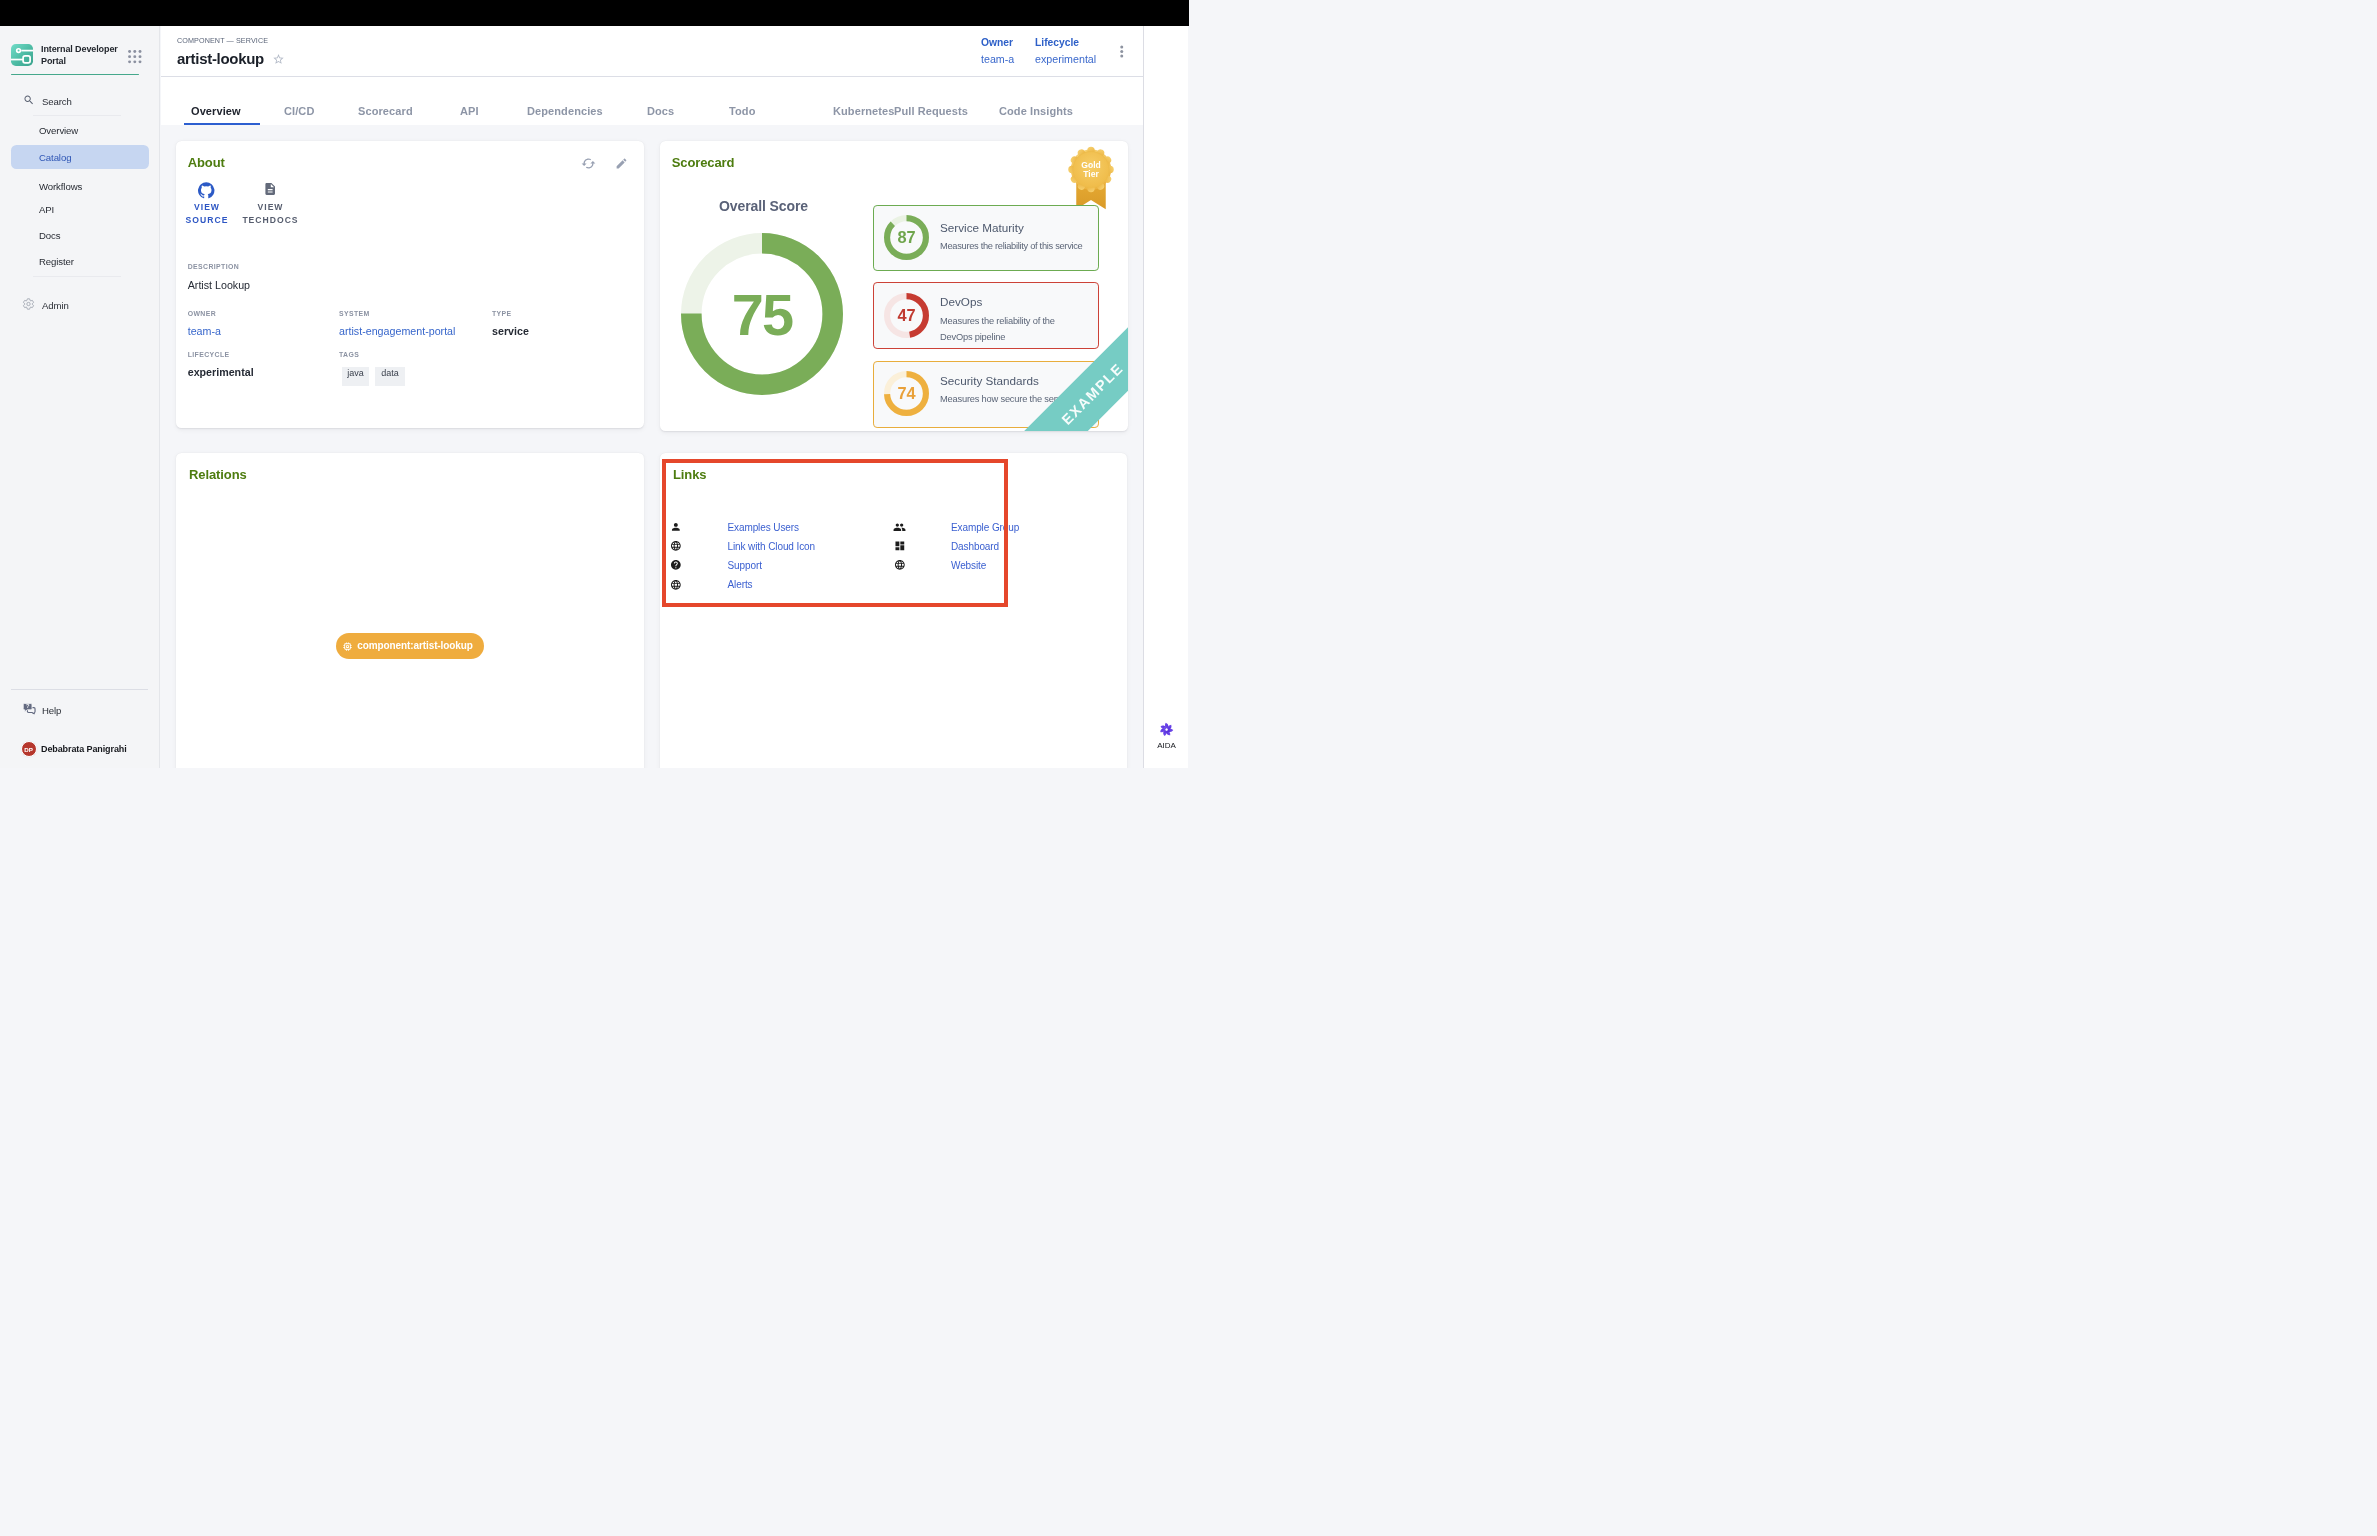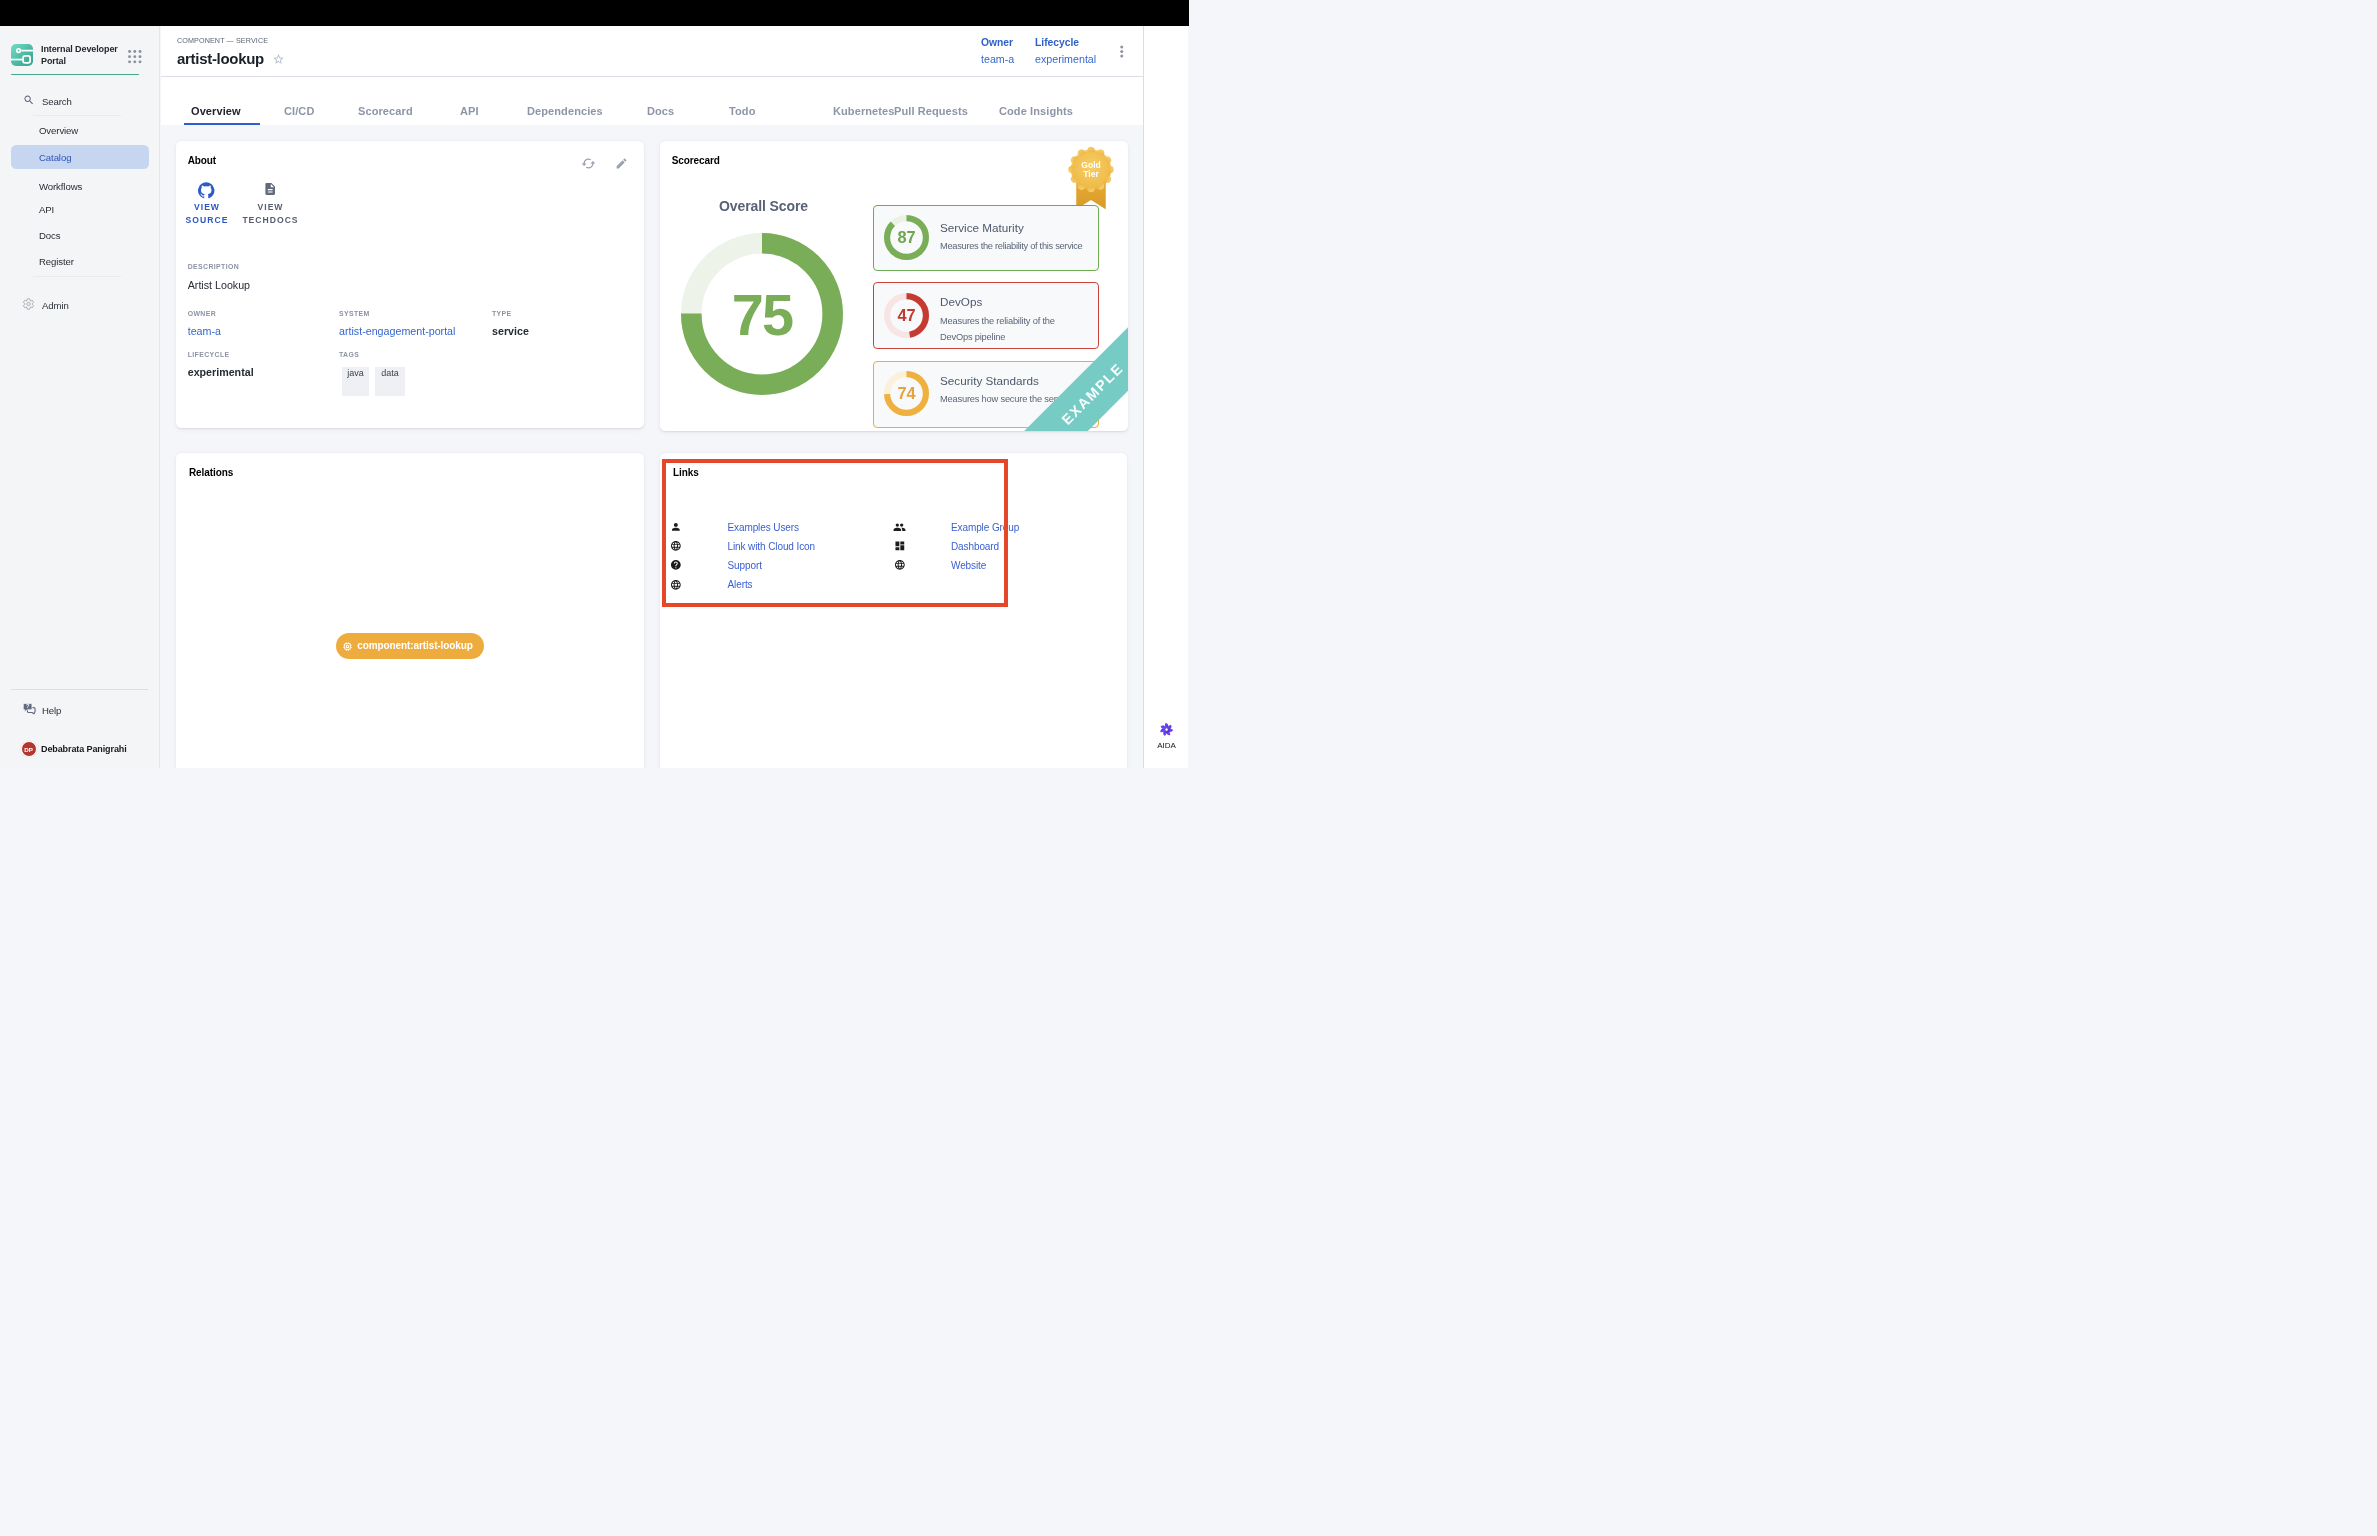--- a/index.html
+++ b/index.html
@@ -26,26 +26,26 @@
   .main { position:absolute; left:161px; top:25.5px; width:982px; height:743px; }
   .hdr { position:absolute; left:0; top:0; width:982px; height:51px; background:#fff; border-bottom:0.7px solid #dcdee6; }
   .crumb { position:absolute; left:16px; top:10px; font-size:7.2px; line-height:9.6px; letter-spacing:0.1px; color:#5a6478; }
   .title { position:absolute; left:16px; top:24.4px; font-size:15px; line-height:17px; font-weight:700; color:#1b2029; letter-spacing:-0.3px; }
   .tabsrow { position:absolute; left:0; top:51px; width:982px; height:48px; background:#fff; }
   .tab { position:absolute; top:28.5px; font-size:11px; line-height:13px; font-weight:700; color:#8d95a6; letter-spacing:0.1px; }
   .tab.on { color:#20242e; }
   .tabline { position:absolute; left:23.4px; top:46px; width:76px; height:2.4px; background:#2d5fd0; }
   
   .card { position:absolute; background:#fff; border-radius:5.5px; box-shadow:0 0.7px 1.4px rgba(20,25,40,.08), 0 1.4px 5.5px rgba(20,25,40,.05); }
-  .ctitle { position:absolute; font-size:10px; font-weight:700; color:#000000; letter-spacing:-0.1px; }
+  .ctitle { position:absolute; font-size:13px; font-weight:700; color:#4d7c0f; letter-spacing:-0.1px; }
   .lbl { position:absolute; font-size:6.9px; font-weight:700; color:#8b92a2; letter-spacing:0.4px; }
   .val { position:absolute; font-size:10.7px; color:#262b35; }
   .val.b { font-weight:700; }
   .val.blue { color:#3766cb; }
-  .chip { position:absolute; height:29px; background:#eef0f3; border-radius:0; font-size:9px; color:#3c424e; line-height:13.8px; text-align:center; }
+  .chip { position:absolute; height:19px; background:#eef0f3; border-radius:0; font-size:9px; color:#3c424e; line-height:13.8px; text-align:center; }
   
   .lkrow { position:absolute; font-size:10px; color:#3a5fd0; letter-spacing:-0.1px;padding-left:40px;}
 </style>
 </head>
 <body>
 <div class="topbar"></div>
 
 <div class="sidebar">
   <div class="logo-ic">
     <svg width="22" height="22" viewBox="0 0 32 32">

